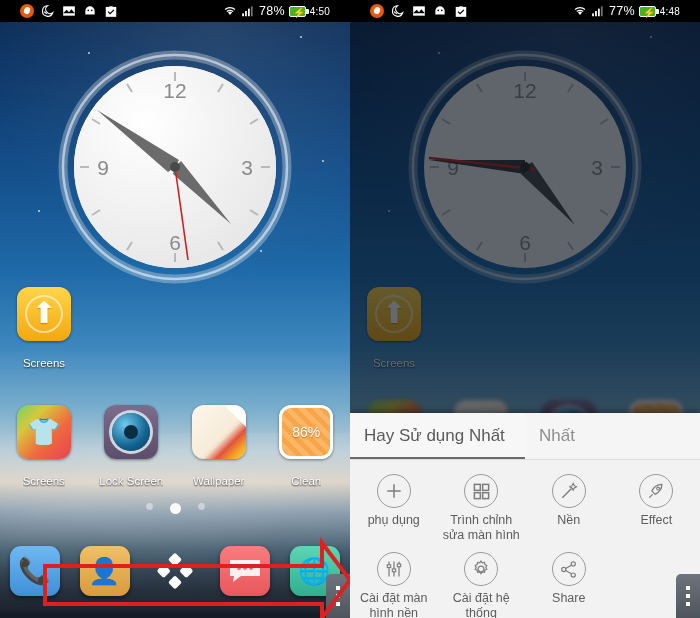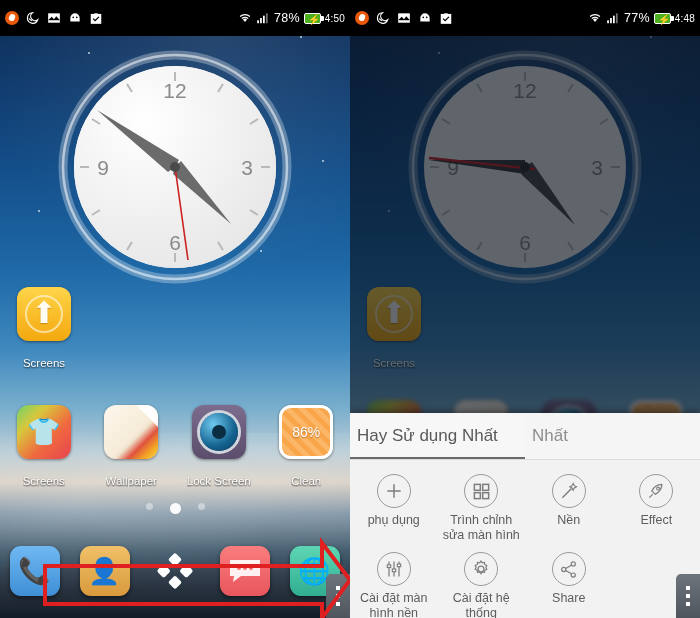--- a/index.html
+++ b/index.html
@@ -33,24 +33,24 @@
   .wallpaper::after{
     content:""; position:absolute; left:0; right:0; top:70%; bottom:0;
     background:
       radial-gradient(ellipse at 20% 40%, rgba(255,255,255,.22), rgba(255,255,255,0) 55%),
       radial-gradient(ellipse at 78% 30%, rgba(255,255,255,.18), rgba(255,255,255,0) 55%);
   }
   .star { position:absolute; width:2px; height:2px; border-radius:50%; background:rgba(255,255,255,.75); }
 
   
   .statusbar {
-    position:absolute; top:0; left:0; right:0; height:36px;
+    position:absolute; top:0; left:0; right:0; height:22px;
     background:#000; color:#fff;
     display:flex; align-items:center; justify-content:space-between;
-    padding:0 5px; z-index:50;
+    padding:0 20px; z-index:50;
   }
   .sb-left { display:flex; align-items:center; gap:7px; }
   .sb-right { display:flex; align-items:center; gap:4px; font-size:12.5px; letter-spacing:.2px; }
   .sb-ic { width:14px; height:14px; display:block; }
 
   .dot-badge { width:14px; height:14px; border-radius:50%; background:#e8590c; position:relative; }
   .dot-badge::after{ content:""; position:absolute; left:4px; top:3px; width:6px; height:7px;
      background:#fff; border-radius:60% 40% 50% 50%; transform:rotate(18deg); }
 
   .pct { font-size:12.5px; }
@@ -131,21 +131,21 @@
   
   .annot { position:absolute; left:0; top:0; width:350px; height:618px; pointer-events:none; z-index:45; }
 
   
   .dim { position:absolute; inset:0; background:rgba(6,14,26,.62); z-index:20; }
 
   
   .sheet { position:absolute; left:0; right:0; bottom:0; top:413px; background:#f2f2f2; z-index:30;
      box-shadow:0 -2px 6px rgba(0,0,0,.35); }
   .tabs { display:flex; height:46px; background:#f5f5f5; }
-  .tab { flex:1; display:flex; align-items:center; padding-left:7px; font-size:17px; color:#8e8e8e; position:relative; }
+  .tab { flex:1; display:flex; align-items:center; padding-left:14px; font-size:17px; color:#8e8e8e; position:relative; }
   .tab.active { color:#5a5a5a; background:#f7f7f7; }
   .tab.active::after { content:""; position:absolute; left:0; right:0; bottom:0; height:2px; background:#6b6b6b; }
   .tabs::after { content:""; }
   .tabline { height:1px; background:#dcdcdc; }
 
   .grid { display:flex; flex-wrap:wrap; padding-top:9px; }
   .mi { width:25%; display:flex; flex-direction:column; align-items:center; padding:5px 2px 4px; }
   .mi .circ { width:34px; height:34px; border-radius:50%; border:1.4px solid #9a9a9a;
      display:flex; align-items:center; justify-content:center; color:#7d7d7d; }
   .mi .lbl { margin-top:5px; font-size:12.5px; color:#5d5d5d; text-align:center; line-height:1.2; max-width:84px; }
@@ -253,31 +253,31 @@
     </div>
 
     <div class="approw" style="top:405px;">
       <div class="appcell">
         <div class="icon-sq ic-tshirt">
             <span class="glyph">👕</span>
           </div>
         <div class="applabel">Screens</div>
       </div>
       <div class="appcell">
-        <div class="icon-sq ic-wall">
-            <span class="fold"></span>
-          </div>
-        <div class="applabel">Wallpaper</div>
-      </div>
-      <div class="appcell">
         <div class="icon-sq ic-lock">
             <span class="c1"></span>
             <span class="c2"></span>
           </div>
         <div class="applabel">Lock Screen</div>
+      </div>
+      <div class="appcell">
+        <div class="icon-sq ic-wall">
+            <span class="fold"></span>
+          </div>
+        <div class="applabel">Wallpaper</div>
       </div>
       <div class="appcell">
         <div class="icon-sq ic-clean">
           <span class="pc">86%</span>
         </div>
         <div class="applabel">Clean</div>
       </div>
     </div>
 
     <div class="pagedots" style="top:503px;">

